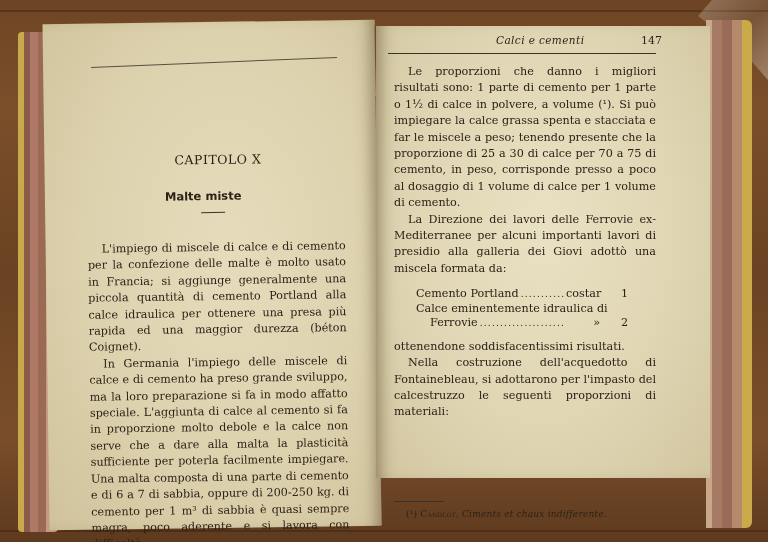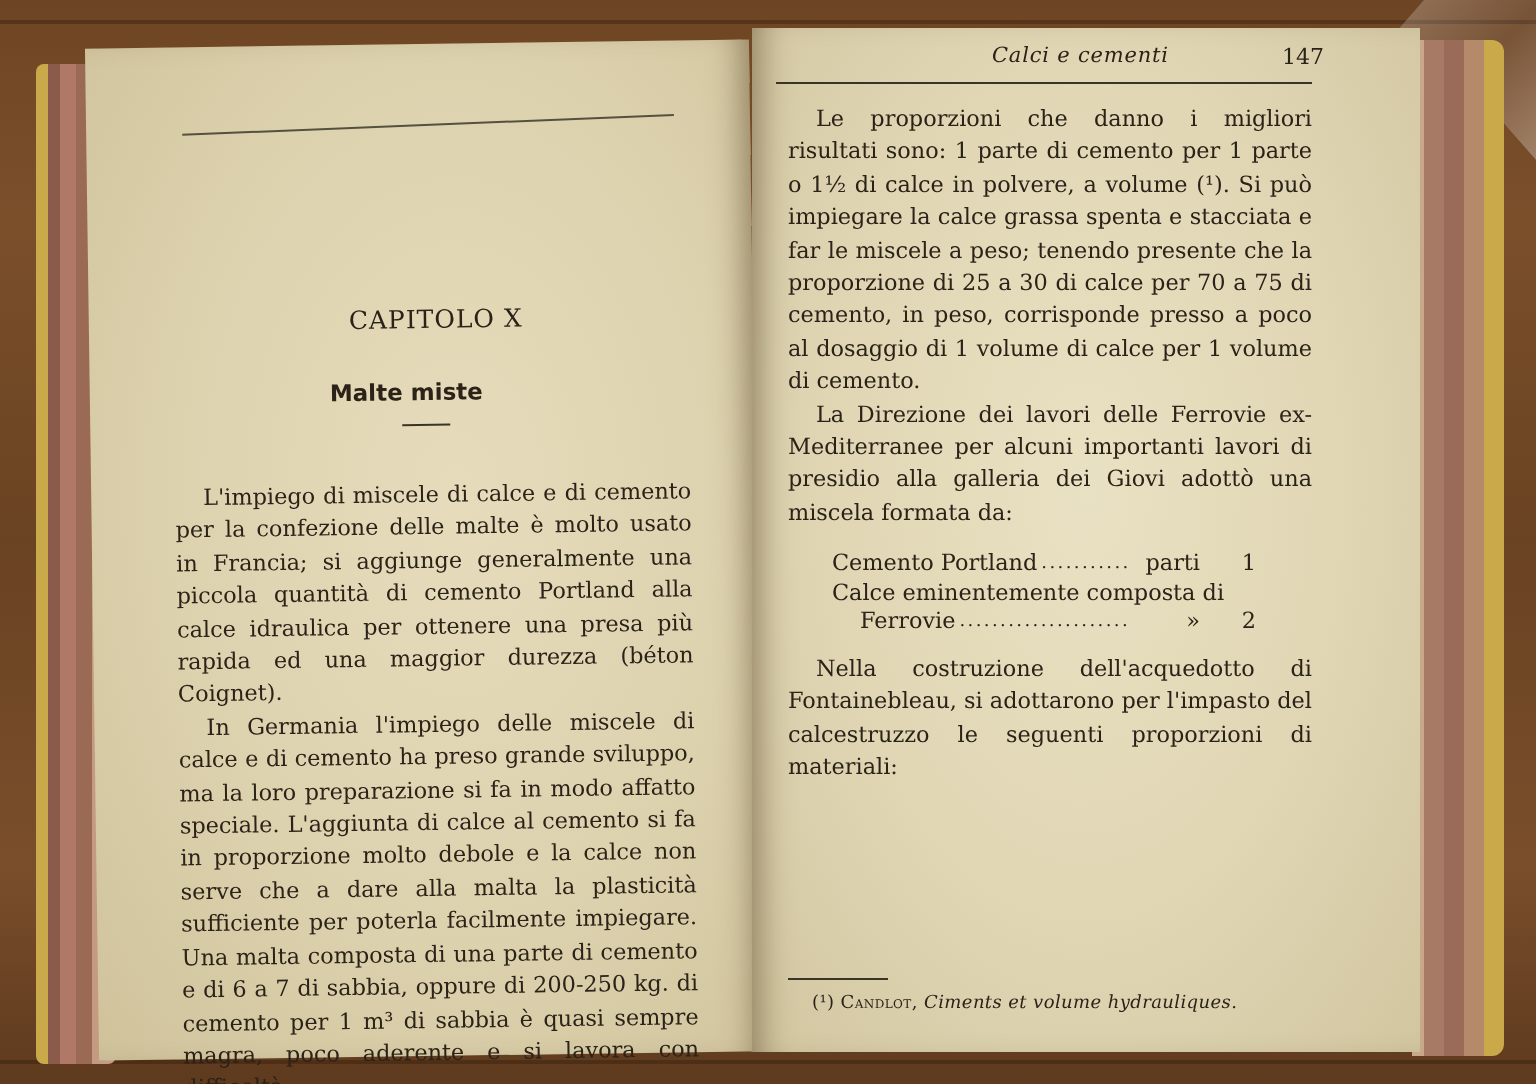--- a/index.html
+++ b/index.html
@@ -18,21 +18,21 @@
   .cover-right { left:706px; top:20px; width:46px; height:508px;
     background: linear-gradient(90deg,#c9a88a 0 6px,#a77a66 6px 16px,#9a6b58 16px 26px,#b48a6a 26px 36px,#c9a94a 36px 46px);
     border-radius:0 6px 6px 0; }
   .page {
     position:absolute; color:#2b2218;
     background: radial-gradient(ellipse at 55% 45%, #e6dcbc 0%, #ddd2ae 55%, #cfc29b 100%);
   }
   .page-left { left:46px; top:22px; width:332px; height:506px;
     transform: rotate(-0.8deg);
     box-shadow: inset -14px 0 16px -10px rgba(90,70,40,.55); }
-  .page-right { left:376px; top:14px; width:334px; height:512px;
+  .page-right { left:376px; top:26px; width:334px; height:452px;
     box-shadow: inset 14px 0 16px -10px rgba(90,70,40,.55);
     background: radial-gradient(ellipse at 50% 45%, #e9e1c3 0%, #e0d6b4 55%, #d2c6a0 100%); }
   .top-rule { position:absolute; left:48px; top:40px; width:246px; height:1.4px; background:#55503f; transform:rotate(-1.5deg); }
   .chapter { position:absolute; left:130px; top:130px; font-size:12.5px; letter-spacing:.5px; }
   .chap-title { position:absolute; left:120px; top:167px; font-family:"DejaVu Sans","Liberation Sans",sans-serif; font-weight:bold; font-size:11.5px; }
   .chap-dash { position:absolute; left:156px; top:190px; width:24px; height:1px; background:#3a3328; }
   .body-text { position:absolute; font-size:11.2px; line-height:16.4px; text-align:justify; }
   .left-text { left:42px; top:218px; width:258px; }
   .body-text p { margin:0; text-indent:14px; }
   .body-text p.noindent { text-indent:0; }
@@ -83,37 +83,38 @@
   <div class="right-rule"></div>
 
   <div class="body-text right-text">
     <p>Le proporzioni che danno i migliori risultati sono: 1 parte di cemento per 1 parte o 1½ di calce in polvere, a volume (¹). Si può impiegare la calce grassa spenta e stacciata e far le miscele a peso; tenendo presente che la proporzione di 25 a 30 di calce per 70 a 75 di cemento, in peso, corrisponde presso a poco al dosaggio di 1 volume di calce per 1 volume di cemento.</p>
     <p>La Direzione dei lavori delle Ferrovie ex-Mediterranee per alcuni importanti lavori di presidio alla galleria dei Giovi adottò una miscela formata da:</p>
 
     <div class="mix-table">
       <div class="mix-row">
         <span class="lbl">Cemento Portland</span>
         <span class="dots">.................................</span>
-        <span class="unit">parti</span>
+        <span class="unit">costar</span>
         <span class="num">1</span>
       </div>
       <div class="mix-row">
-        <span class="lbl">Calce eminentemente composta di</span>
+        <span class="lbl">Calce eminentemente idraulica di</span>
       </div>
       <div class="mix-row indent">
         <span class="lbl">Ferrovie</span>
         <span class="dots">.................................</span>
         <span class="unit">»</span>
         <span class="num">2</span>
       </div>
     </div>
 
+    <p class="noindent">ottenendone soddisfacentissimi risultati.</p>
     <p>Nella costruzione dell'acquedotto di Fontainebleau, si adottarono per l'impasto del calcestruzzo le seguenti proporzioni di materiali:</p>
 
   </div>
 
   <div class="fn-rule"></div>
   <div class="footnote">
     <span>(¹)</span>
     <span class="sc">Candlot,</span>
-    <span class="it">Ciments et volume hydrauliques.</span>
+    <span class="it">Ciments et chaux indifferente.</span>
   </div>
 </div>
 
 </body></html>

